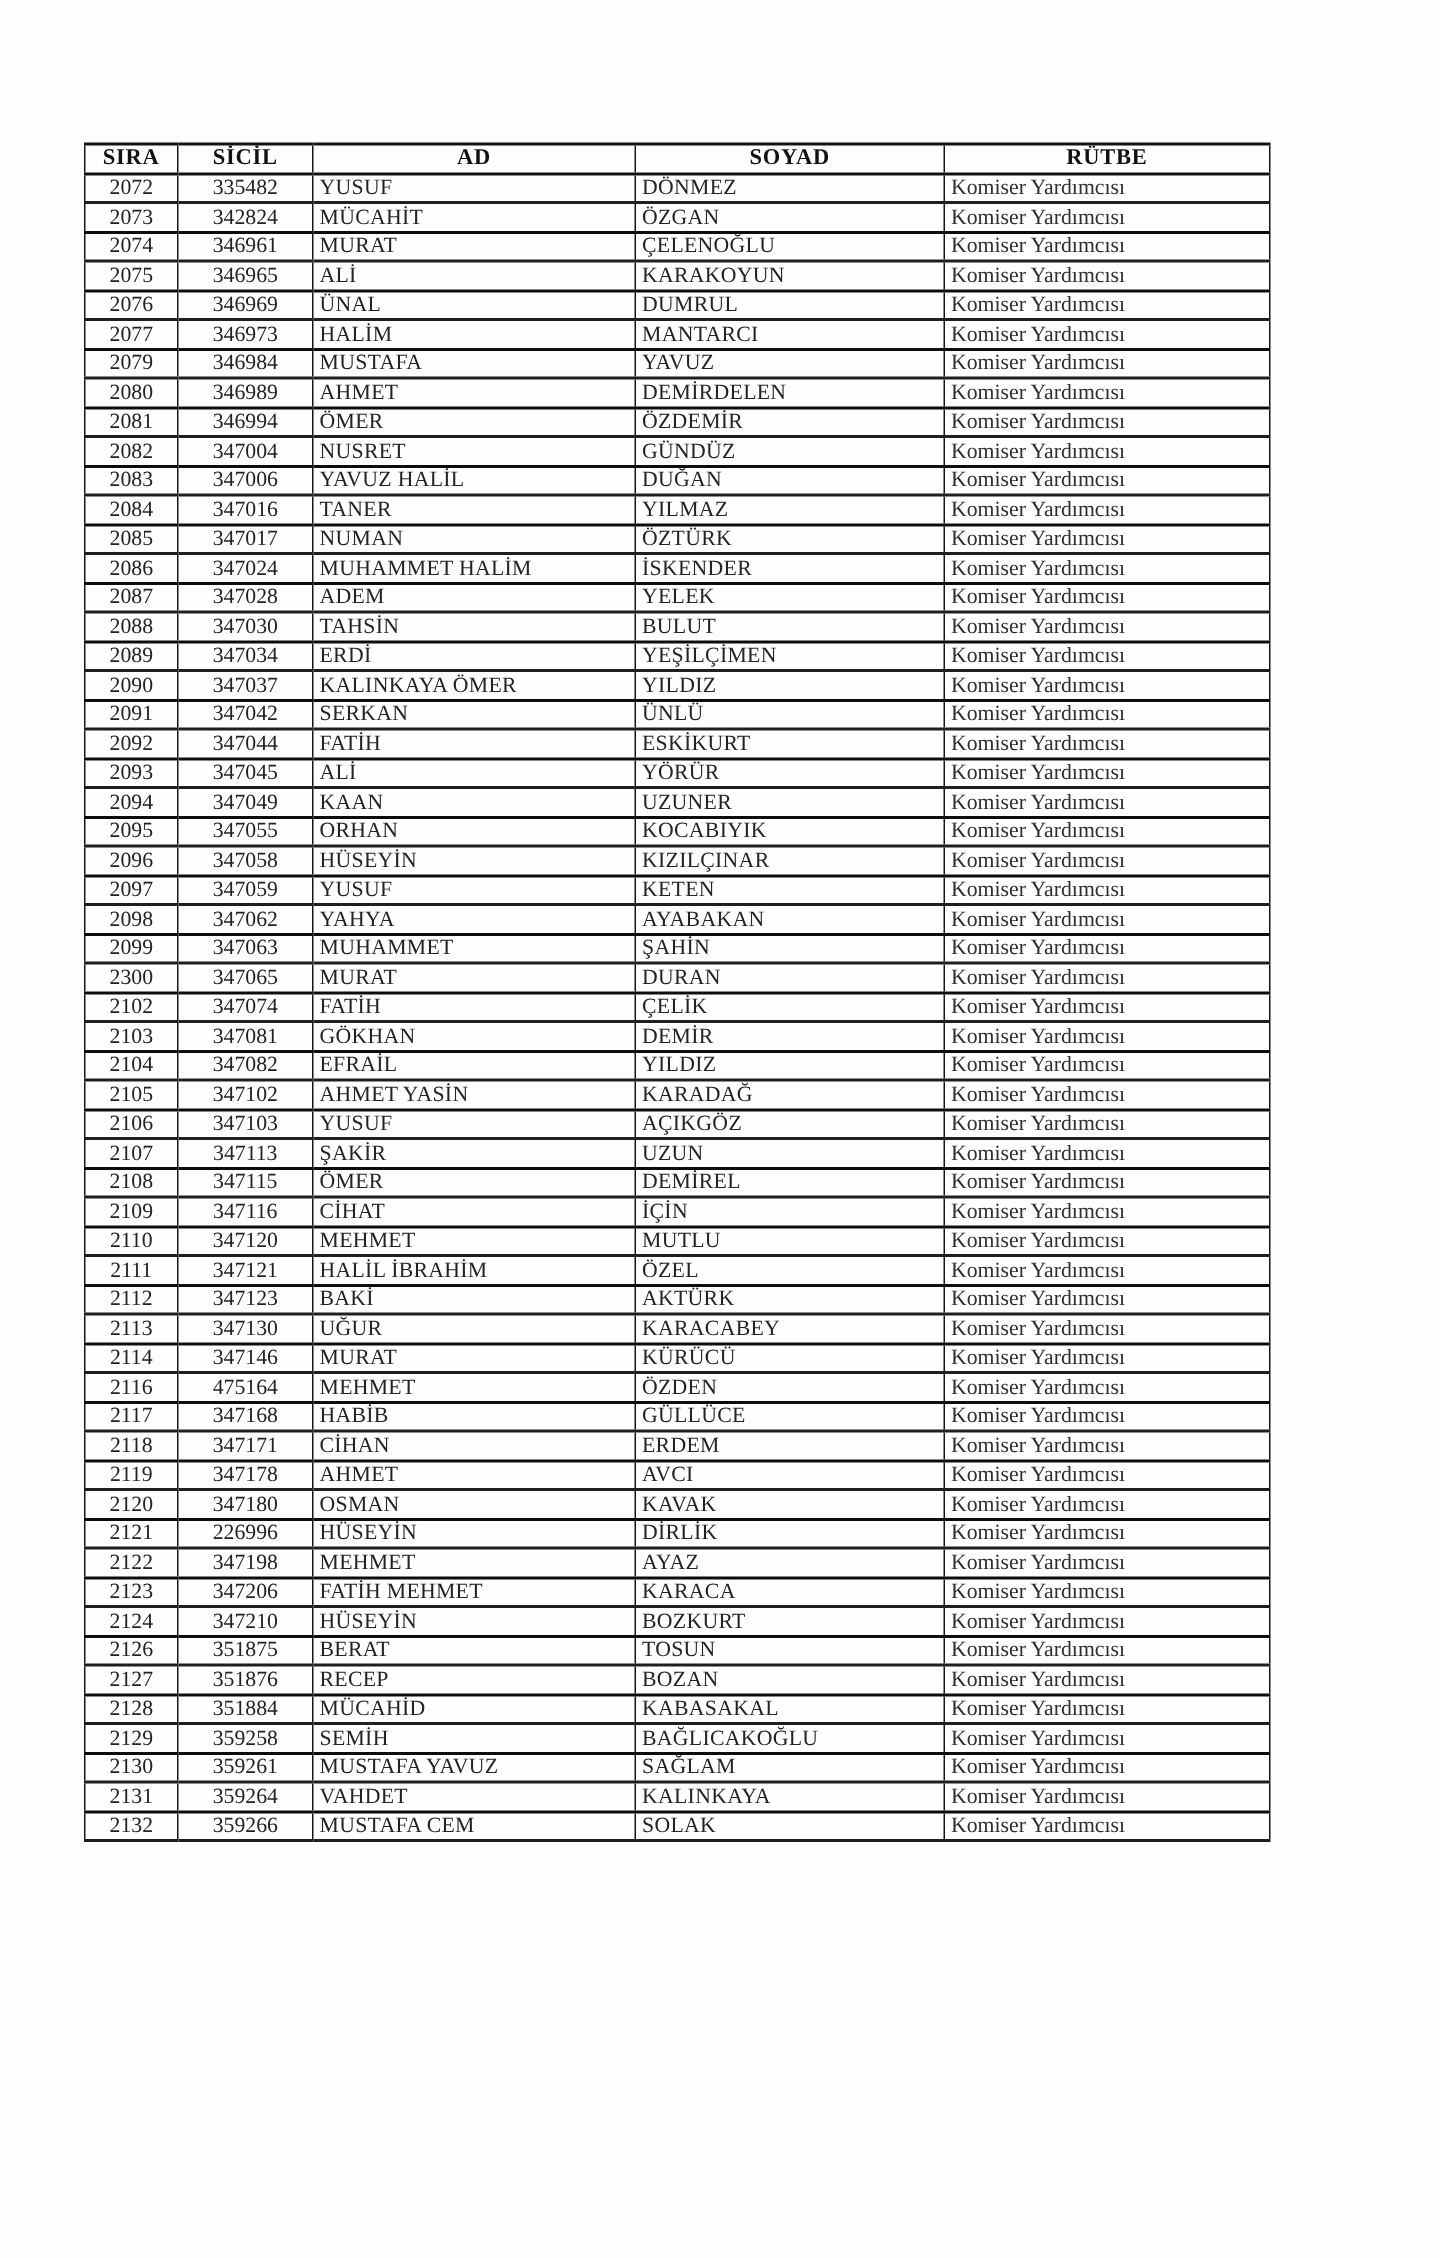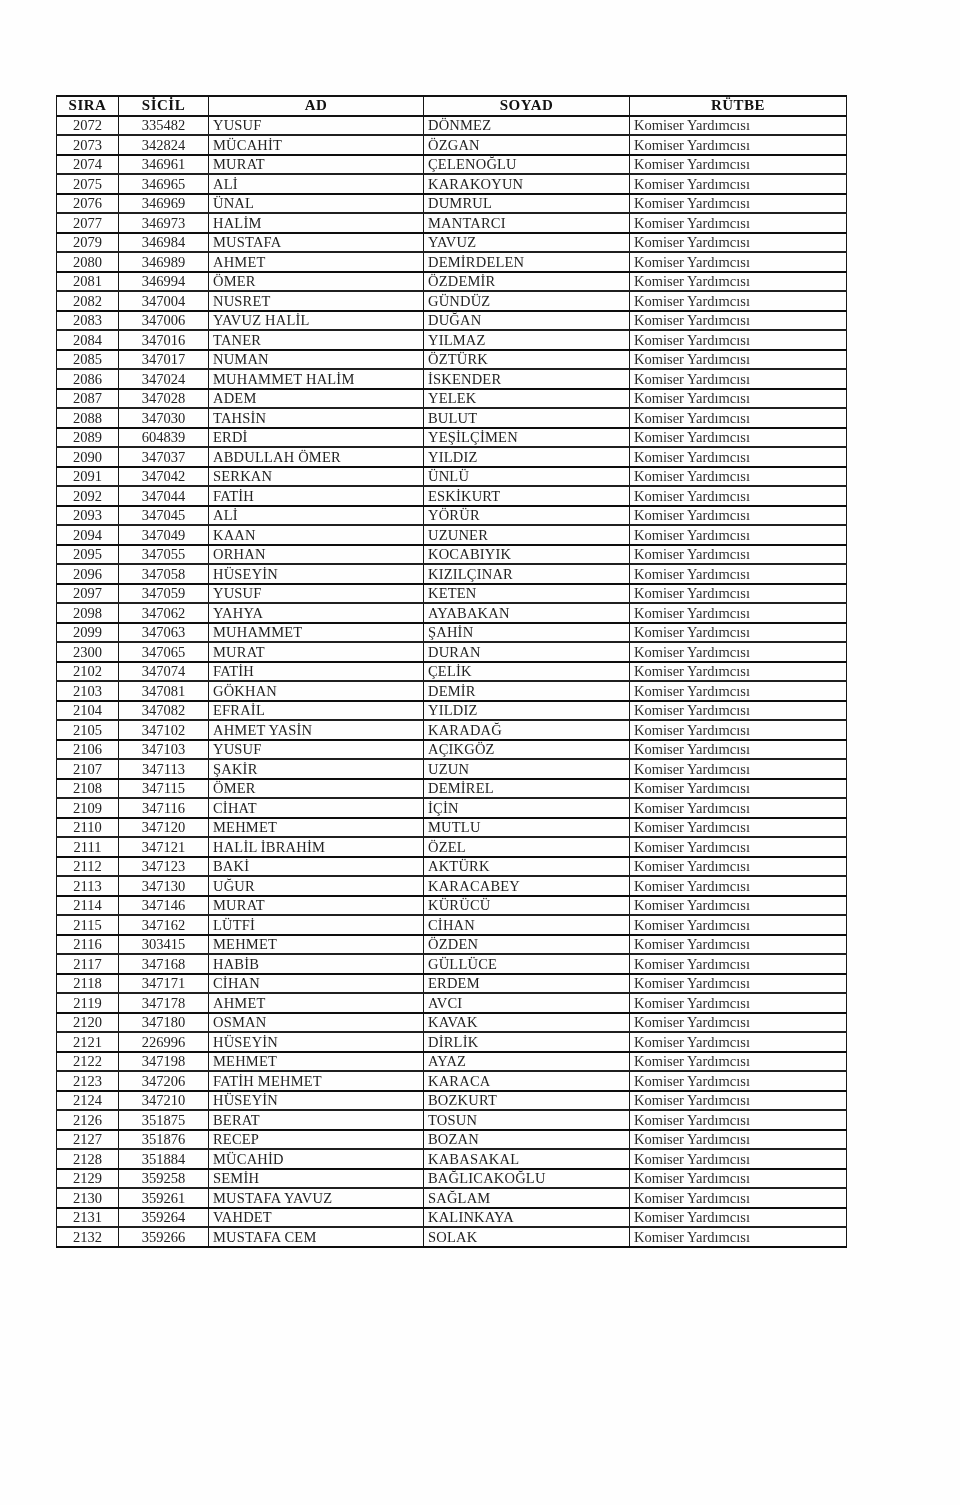--- a/index.html
+++ b/index.html
@@ -199,29 +199,29 @@
         </tr>
         <tr>
           <td class="num">2088</td>
           <td class="num">347030</td>
           <td class="txt">TAHSİN</td>
           <td class="txt">BULUT</td>
           <td class="rank">Komiser Yardımcısı</td>
         </tr>
         <tr>
           <td class="num">2089</td>
-          <td class="num">604839</td>
+          <td class="num">347034</td>
           <td class="txt">ERDİ</td>
           <td class="txt">YEŞİLÇİMEN</td>
           <td class="rank">Komiser Yardımcısı</td>
         </tr>
         <tr>
           <td class="num">2090</td>
           <td class="num">347037</td>
-          <td class="txt">ABDULLAH ÖMER</td>
+          <td class="txt">KALINKAYA ÖMER</td>
           <td class="txt">YILDIZ</td>
           <td class="rank">Komiser Yardımcısı</td>
         </tr>
         <tr>
           <td class="num">2091</td>
           <td class="num">347042</td>
           <td class="txt">SERKAN</td>
           <td class="txt">ÜNLÜ</td>
           <td class="rank">Komiser Yardımcısı</td>
         </tr>
@@ -373,29 +373,22 @@
           <td class="rank">Komiser Yardımcısı</td>
         </tr>
         <tr>
           <td class="num">2114</td>
           <td class="num">347146</td>
           <td class="txt">MURAT</td>
           <td class="txt">KÜRÜCÜ</td>
           <td class="rank">Komiser Yardımcısı</td>
         </tr>
         <tr>
-          <td class="num">2115</td>
-          <td class="num">347162</td>
-          <td class="txt">LÜTFİ</td>
-          <td class="txt">CİHAN</td>
-          <td class="rank">Komiser Yardımcısı</td>
-        </tr>
-        <tr>
           <td class="num">2116</td>
-          <td class="num">303415</td>
+          <td class="num">475164</td>
           <td class="txt">MEHMET</td>
           <td class="txt">ÖZDEN</td>
           <td class="rank">Komiser Yardımcısı</td>
         </tr>
         <tr>
           <td class="num">2117</td>
           <td class="num">347168</td>
           <td class="txt">HABİB</td>
           <td class="txt">GÜLLÜCE</td>
           <td class="rank">Komiser Yardımcısı</td>

